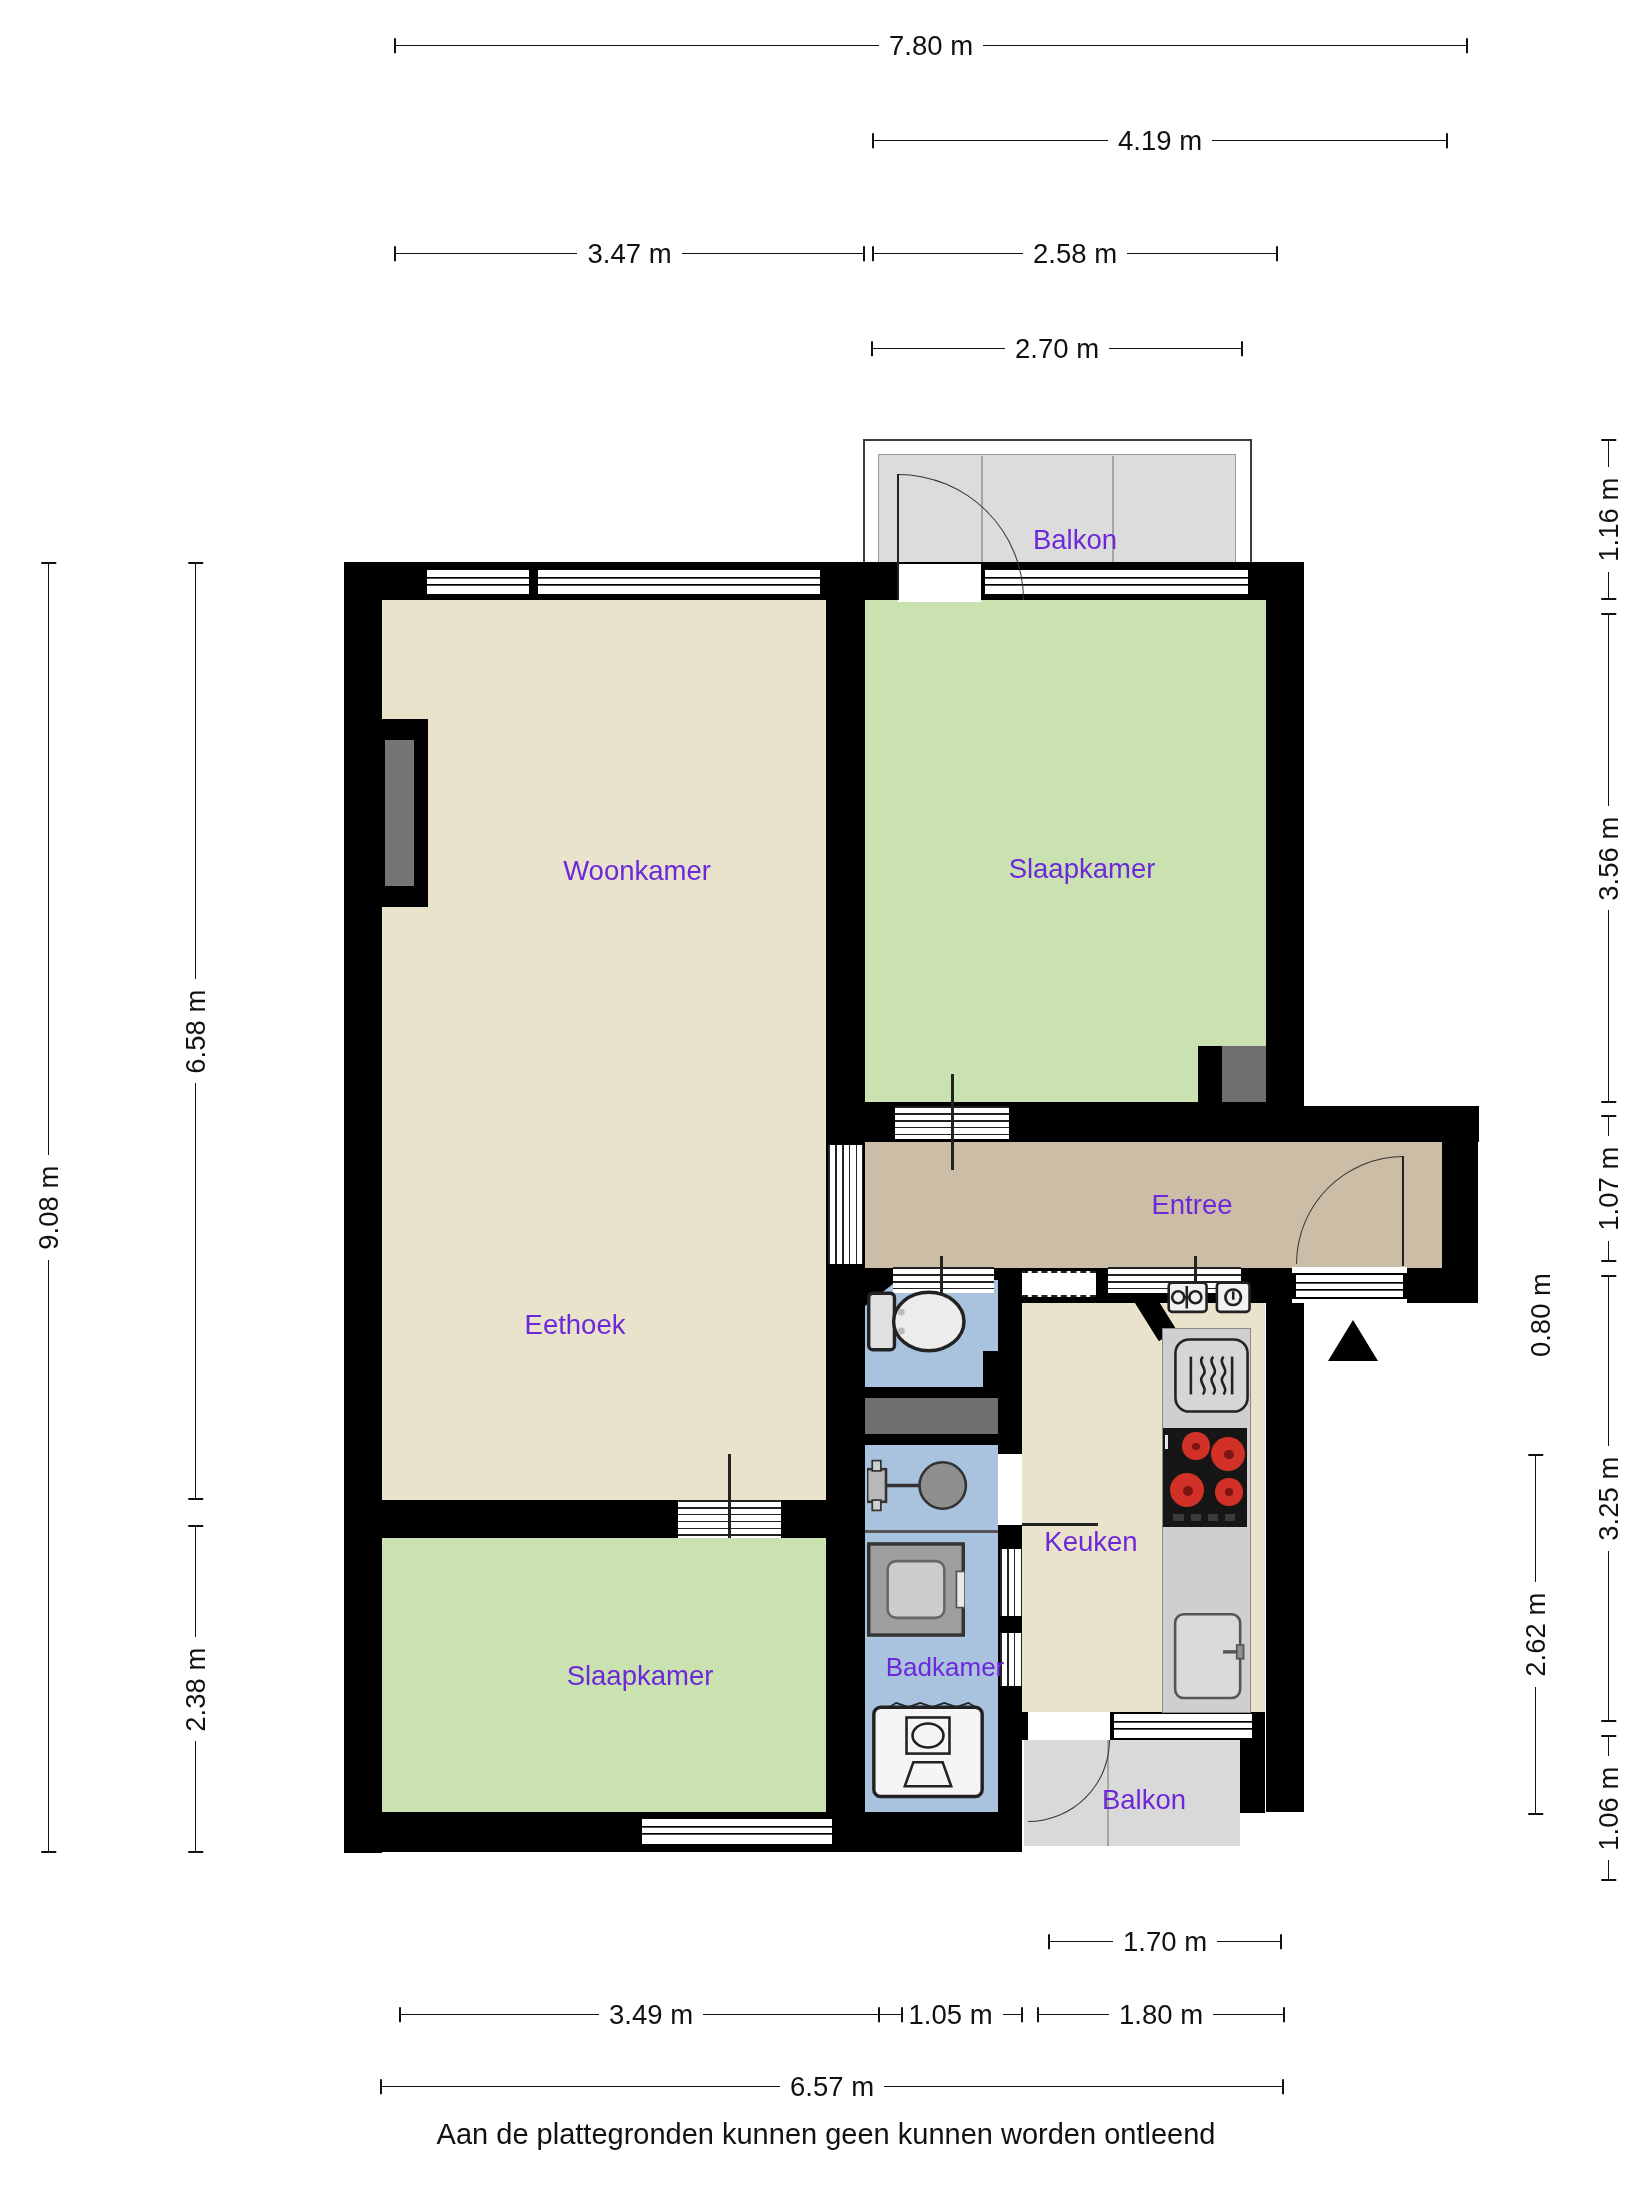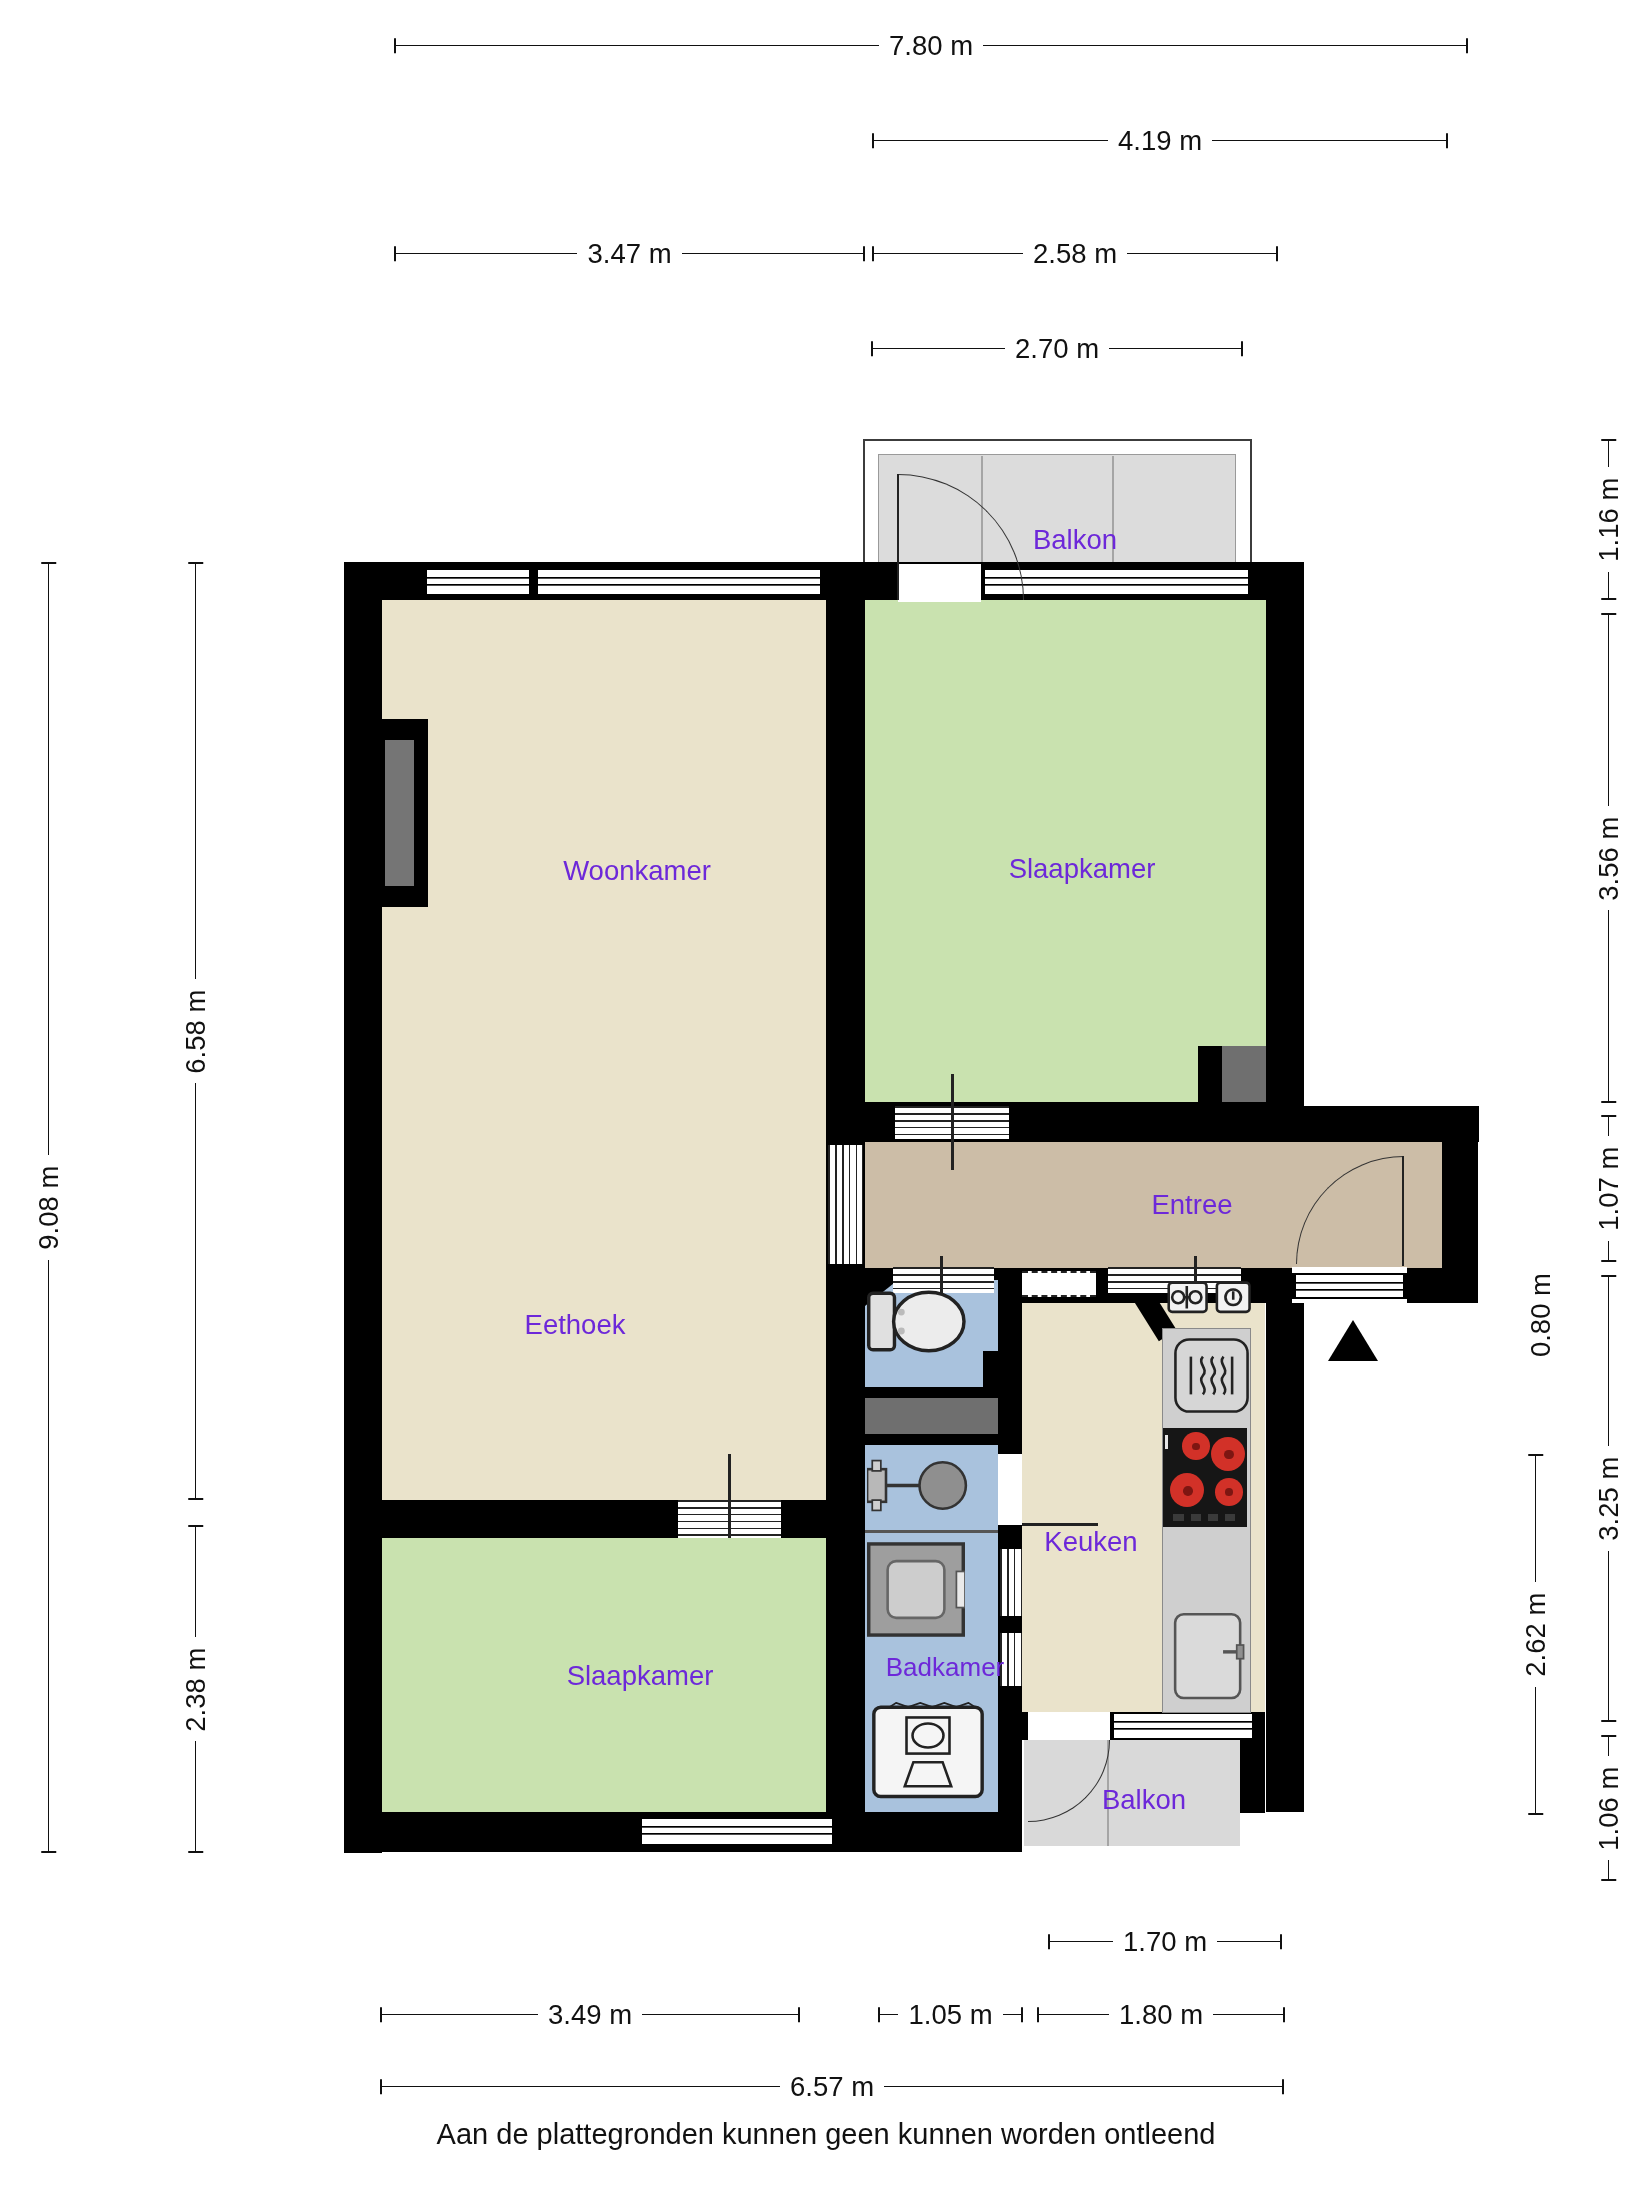--- a/index.html
+++ b/index.html
@@ -278,21 +278,21 @@
     <i class="tk a"></i>
       <span class="dim-label">1.06 m</span>
       <i class="tk b"></i>
     </div>
 
   <div class="dim dim-h" style="left:1048px;top:1927px;width:234px;">
     <i class="tk a"></i>
       <span class="dim-label">1.70 m</span>
       <i class="tk b"></i>
     </div>
-  <div class="dim dim-h" style="left:380px;top:2000px;width:420px;">
+  <div class="dim dim-h" style="left:399px;top:2000px;width:504px;">
     <i class="tk a"></i>
       <span class="dim-label">3.49 m</span>
       <i class="tk b"></i>
     </div>
   <div class="dim dim-h" style="left:878px;top:2000px;width:145px;">
     <i class="tk a"></i>
       <span class="dim-label">1.05 m</span>
       <i class="tk b"></i>
     </div>
   <div class="dim dim-h" style="left:1037px;top:2000px;width:248px;">

